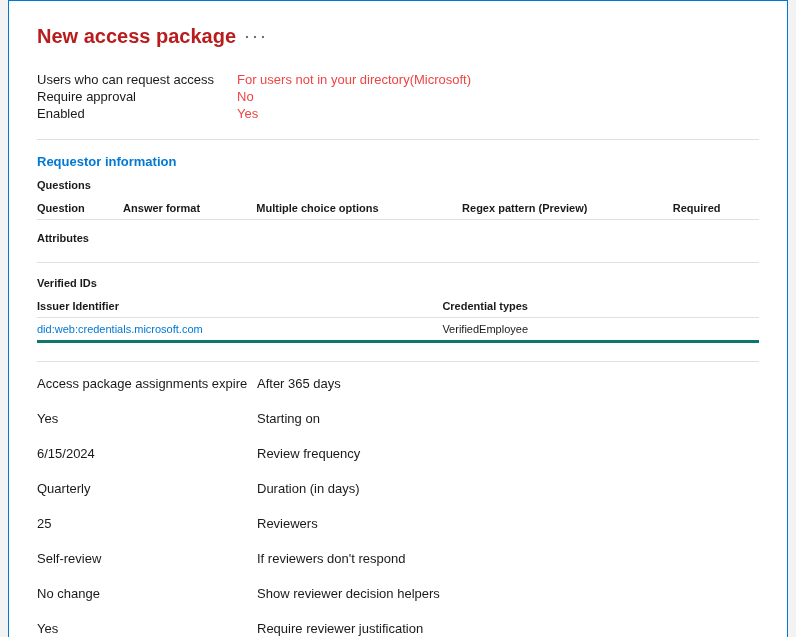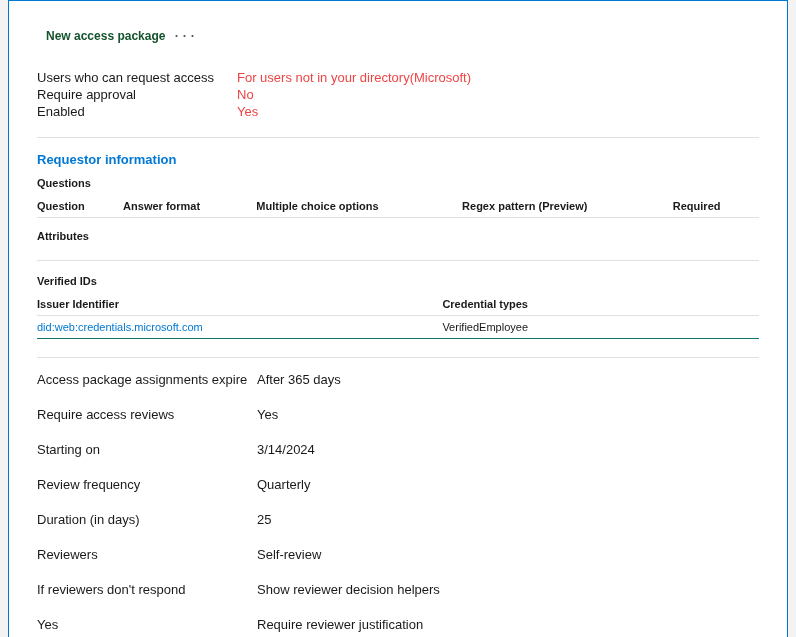--- a/index.html
+++ b/index.html
@@ -20,24 +20,23 @@
       padding: 24px 28px 28px 28px;
       overflow: hidden;
     }
     .page-title-row {
       display: flex;
       align-items: center;
       margin-bottom: 24px;
       gap: 8px;
     }
     .page-title {
-      font-size: 12px;
-      font-weight: 600;
-      color: #14532d;
-      margin-left: 9px;
+      font-size: 20px;
+      font-weight: 600;
+      color: #b91c1c;
     }
     .more-icon {
       color: #555;
       font-size: 18px;
       letter-spacing: 2px;
       cursor: pointer;
     }
     .section-title {
       color: #0078d4;
       font-size: 13px;
@@ -84,21 +83,21 @@
       border-bottom: 1px solid #e0e0e0;
     }
     table thead th {
       text-align: left;
       font-weight: 600;
       color: #1a1a1a;
       padding: 5px 6px 5px 0;
       white-space: nowrap;
     }
     table tbody tr {
-      border-bottom: 1px solid #0f766e;
+      border-bottom: 3px solid #0f766e;
     }
     table tbody td {
       padding: 5px 6px 5px 0;
       color: #1a1a1a;
     }
     .link {
       color: #0078d4;
       text-decoration: none;
       cursor: pointer;
     }
@@ -189,31 +188,31 @@
       </table>
     </div>
   </div>
 
   <hr class="divider">
 
   <div class="section">
     <div class="lifecycle-grid" id="lifecycle-grid">
         <div class="lifecycle-label">Access package assignments expire</div>
         <div class="lifecycle-value">After 365 days</div>
-        <div class="lifecycle-label">Require access reviews</div>
         <div class="lifecycle-value">Yes</div>
         <div class="lifecycle-label">Starting on</div>
-        <div class="lifecycle-value">3/14/2024</div>
+        <div class="lifecycle-value">6/15/2024</div>
         <div class="lifecycle-label">Review frequency</div>
         <div class="lifecycle-value">Quarterly</div>
         <div class="lifecycle-label">Duration (in days)</div>
         <div class="lifecycle-value">25</div>
         <div class="lifecycle-label">Reviewers</div>
         <div class="lifecycle-value">Self-review</div>
         <div class="lifecycle-label">If reviewers don't respond</div>
+        <div class="lifecycle-value">No change</div>
         <div class="lifecycle-label">Show reviewer decision helpers</div>
         <div class="lifecycle-value">Yes</div>
         <div class="lifecycle-label">Require reviewer justification</div>
         <div class="lifecycle-value">Yes</div>
       </div>
   </div>
 
 </div>
 
 </body></html>

